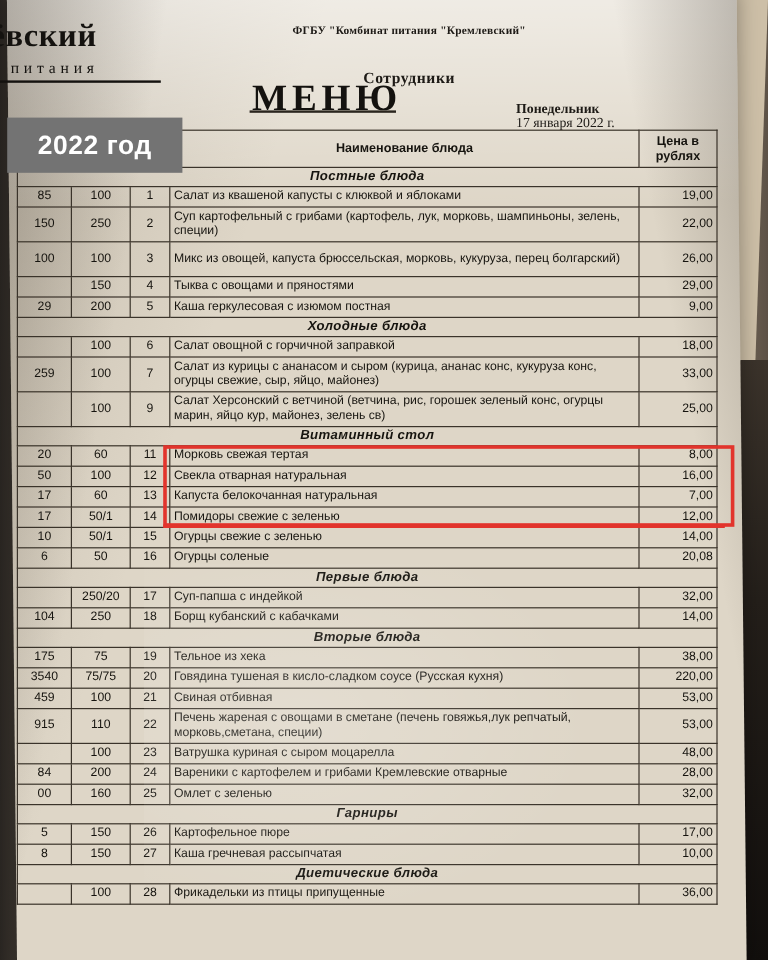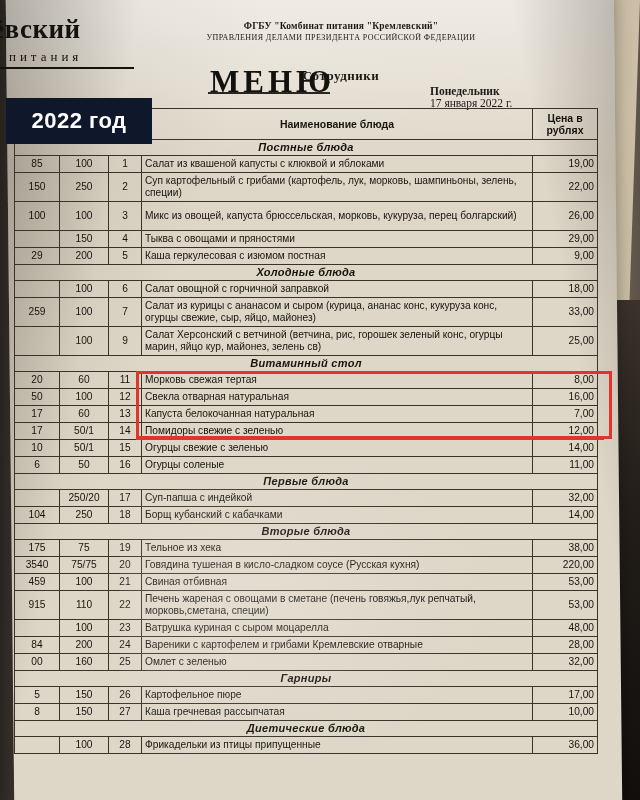--- a/index.html
+++ b/index.html
@@ -172,21 +172,21 @@
     width: 142px;
   }
 
   
   .year-badge {
     position: absolute;
     left: 6px;
     top: 98px;
     width: 146px;
     height: 46px;
-    background: #0f172a;
+    background: #737373;
     color: #fff;
     display: flex;
     align-items: center;
     justify-content: center;
     font-size: 22px;
     font-weight: bold;
     letter-spacing: .5px;
     font-family: "Liberation Sans", sans-serif;
     z-index: 20;
   }
@@ -285,21 +285,20 @@
   </div>
 
   <div class="logo">
     <div class="logo-main">ёвский</div>
     <div class="logo-sub">т  питания</div>
     <div class="logo-rule"></div>
   </div>
 
   <div class="hdr">
     <div class="hdr-org">ФГБУ "Комбинат питания "Кремлевский"</div>
-    <div class="hdr-org2">УПРАВЛЕНИЯ ДЕЛАМИ ПРЕЗИДЕНТА РОССИЙСКОЙ ФЕДЕРАЦИИ</div>
     <div class="hdr-staff">Сотрудники</div>
   </div>
 
   <div class="menu-title">МЕНЮ</div>
   <div class="menu-title-underline"></div>
   <div class="hdr-date">17 января 2022 г.</div>
   <div class="hdr-day">Понедельник</div>
 
   <div class="year-badge">2022 год</div>
 
@@ -412,21 +411,21 @@
           <td class="c-w2">50/1</td>
           <td class="c-n">15</td>
           <td class="c-name">Огурцы свежие с зеленью</td>
           <td class="c-p">14,00</td>
         </tr>
         <tr class="row">
           <td class="c-w">6</td>
           <td class="c-w2">50</td>
           <td class="c-n">16</td>
           <td class="c-name">Огурцы соленые</td>
-          <td class="c-p">11,00</td>
+          <td class="c-p">20,08</td>
         </tr>
         <tr class="section">
           <td colspan="5">Первые блюда</td>
         </tr>
         <tr class="row">
           <td class="c-w"></td>
           <td class="c-w2">250/20</td>
           <td class="c-n">17</td>
           <td class="c-name">Суп-папша с индейкой</td>
           <td class="c-p">32,00</td>

